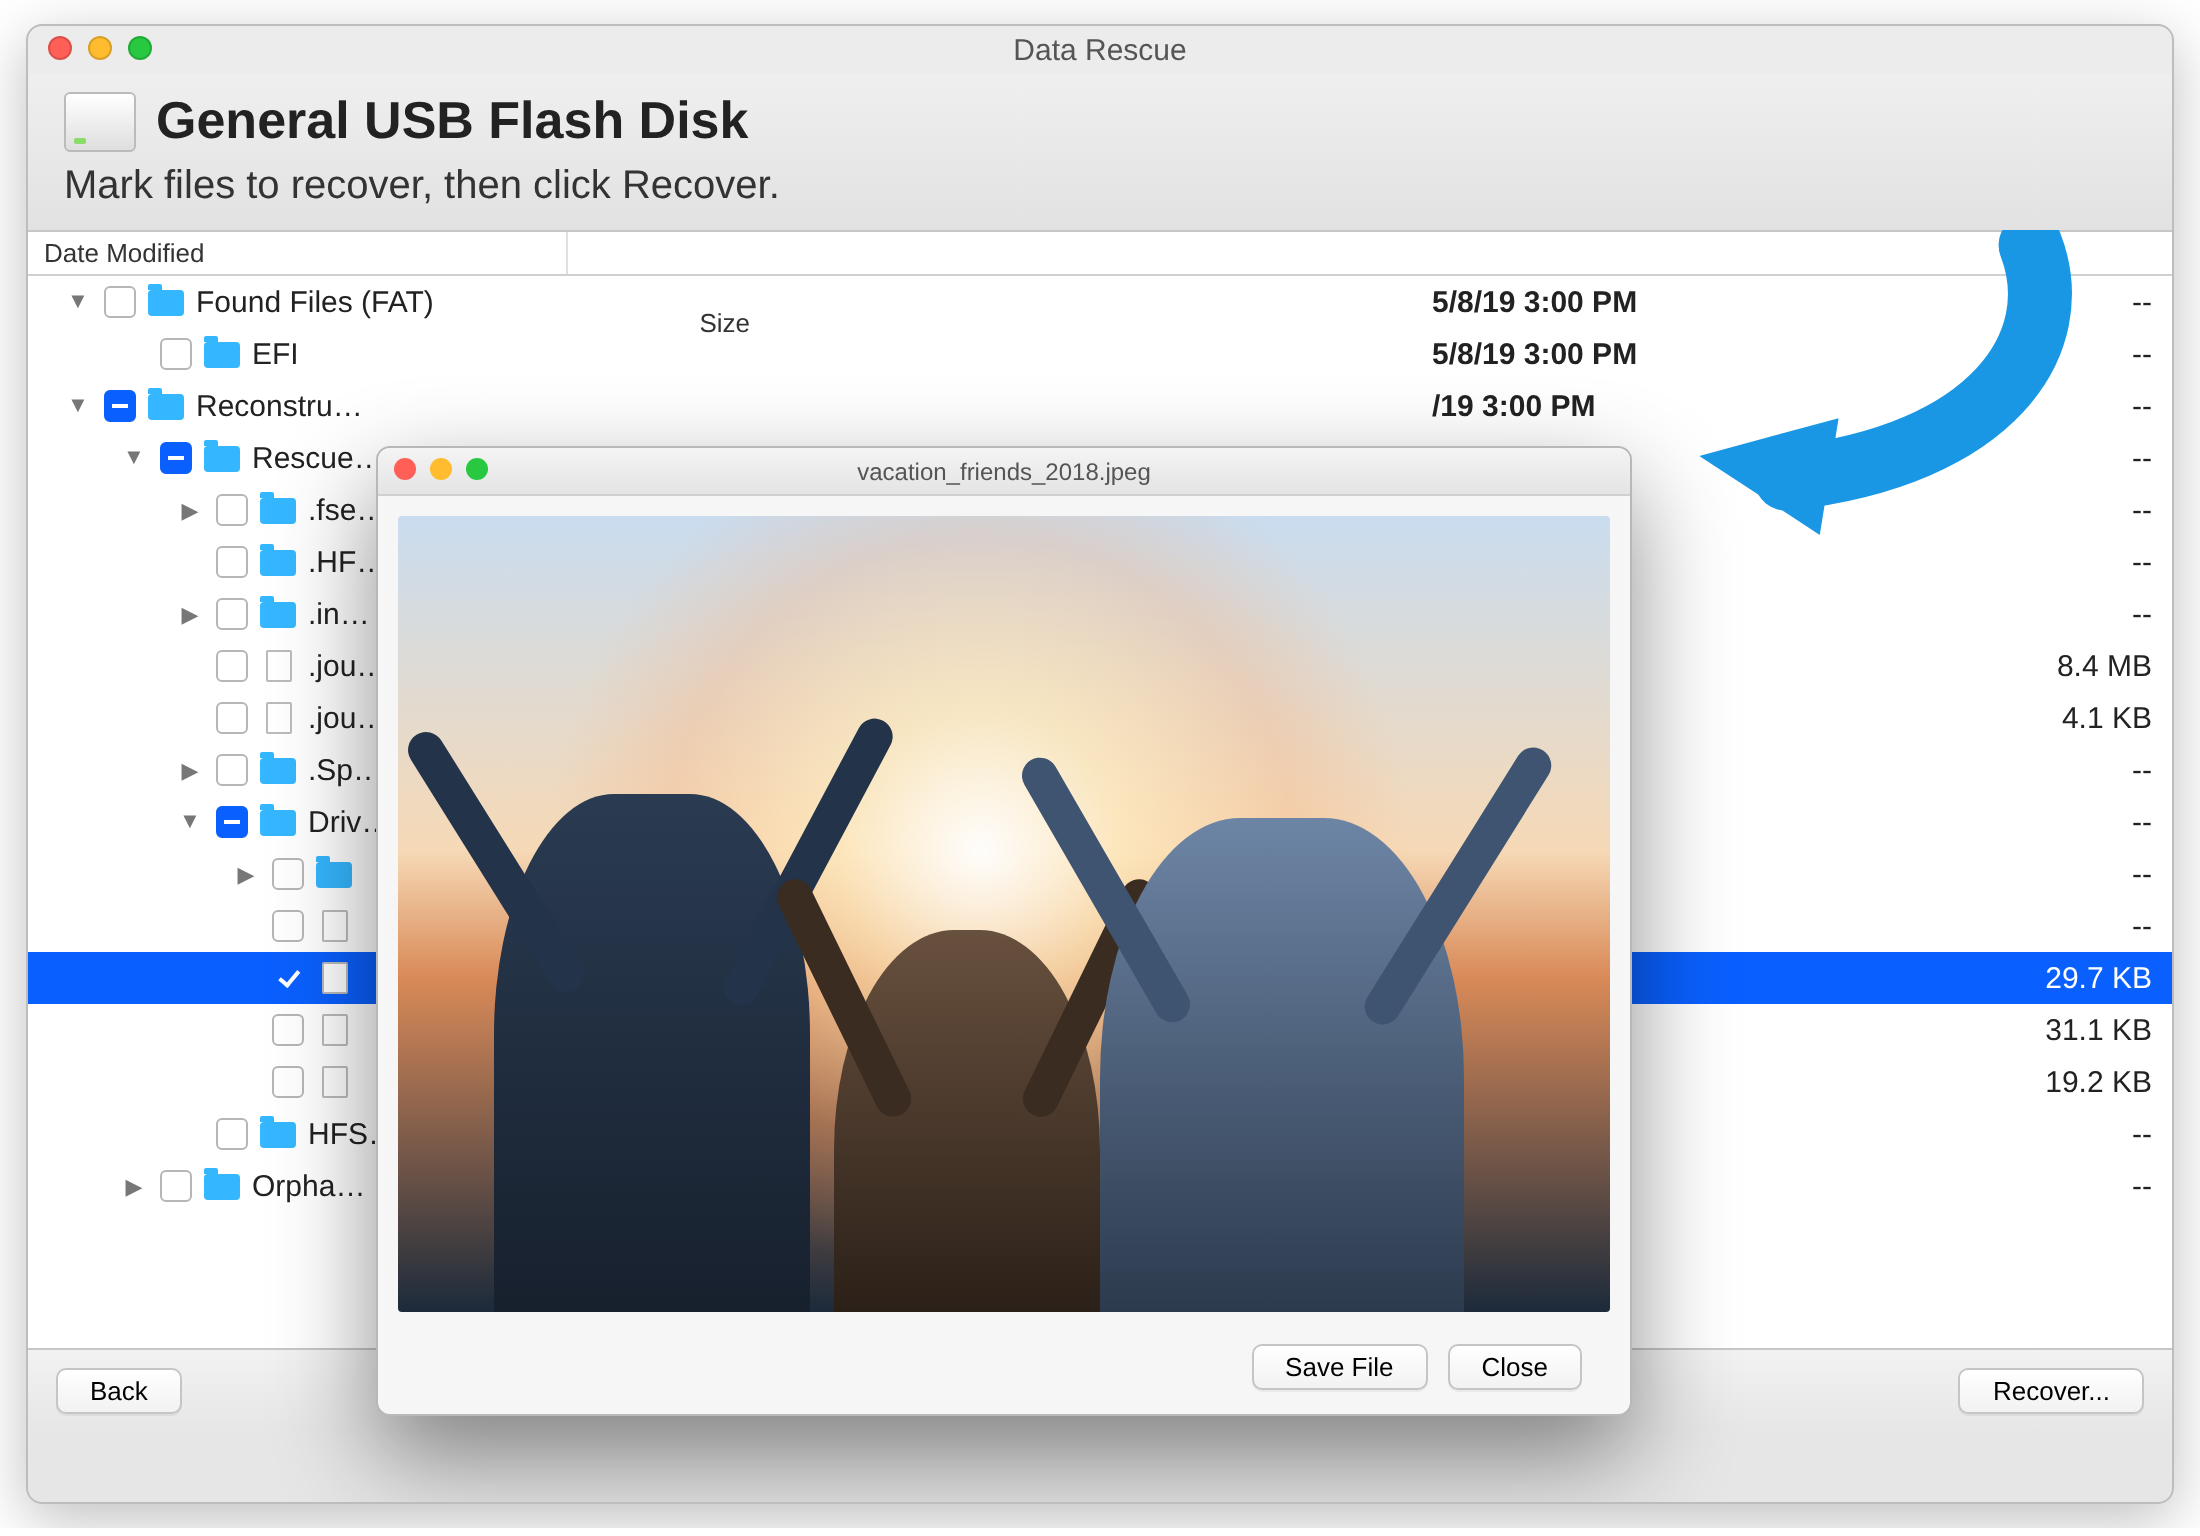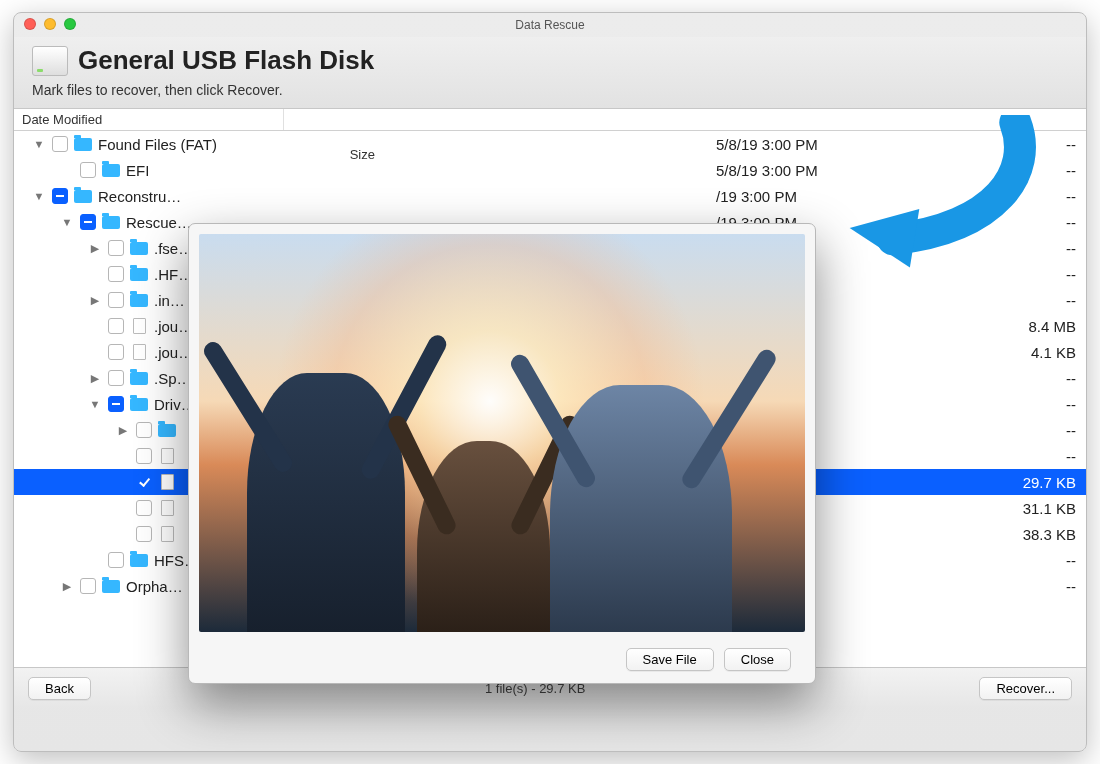--- a/index.html
+++ b/index.html
@@ -9,38 +9,37 @@
     width:1074px; height:740px;
     margin:12px auto;
     background:linear-gradient(#ececec,#e6e6e6);
     border:1px solid #bdbdbd;
     border-radius:8px;
     box-shadow:0 8px 30px rgba(0,0,0,0.25);
     overflow:hidden;
   }
   .titlebar {
     height:24px; display:flex; align-items:center; justify-content:center;
-    position:relative; font-size:12px; color:#555;
+    position:relative; font-size:15px; color:#555;
   }
   .traffic { position:absolute; left:10px; top:5px; display:flex; gap:8px;}
   .dot { width:12px; height:12px; border-radius:50%; border:0.5px solid rgba(0,0,0,0.15);}
   .dot.red{background:#ff5f57;} .dot.yellow{background:#febc2e;} .dot.green{background:#28c840;}
   .header {
     padding:8px 18px 10px 18px;
-    display:flex; align-items:flex-start; justify-content:center;
+    display:flex; align-items:flex-start; justify-content:flex-start;
     border-bottom:1px solid #c7c7c7;
     background:linear-gradient(#efefef,#e2e2e2);
-    flex-direction:column;
   }
   .header-left { display:flex; flex-direction:column; }
   .disk-row { display:flex; align-items:center; gap:10px; }
   .disk-icon { width:36px; height:30px; background:linear-gradient(#fff,#dedede); border:1px solid #bbb; border-radius:3px; position:relative;}
   .disk-icon::after { content:""; position:absolute; bottom:3px; left:4px; width:6px; height:3px; background:#8bdc6b; border-radius:1px;}
   .disk-title { font-size:26px; font-weight:700; }
-  .subtitle { font-size:14px; margin-top:6px; color:#333;}
+  .subtitle { font-size:20px; margin-top:6px; color:#333;}
   .toolbar { display:flex; gap:22px; padding-top:4px;}
   .tool { display:flex; flex-direction:column; align-items:center; font-size:12px; color:#333; cursor:pointer;}
   .tool svg { width:30px; height:22px; }
   .columns {
     display:flex; height:22px; background:#fff; border-bottom:1px solid #d0d0d0;
     font-size:13px; color:#333;
   }
   .columns div { display:flex; align-items:center; padding:0 8px; border-right:1px solid #e0e0e0;}
   .col-name { flex:1 1 auto; }
   .col-date { width:270px; }
@@ -56,21 +55,21 @@
   .row .chk { width:16px; height:16px; border:1px solid #b6b6b6; border-radius:3px; margin:0 6px; background:#fff; cursor:pointer; display:flex;align-items:center;justify-content:center;}
   .row .chk.checked { background:#0a60ff; border-color:#0a60ff;}
   .row .chk.dash { background:#0a60ff; border-color:#0a60ff;}
   .row .chk.dash::after{content:"";width:8px;height:2px;background:#fff;}
   .row .chk.checked::after{content:"";width:4px;height:8px;border:solid #fff;border-width:0 2px 2px 0;transform:rotate(40deg) translateY(-1px);}
   .row .ficon { width:18px; height:16px; margin-right:6px; display:flex;align-items:center;justify-content:center;}
   .folder { width:18px; height:13px; background:#35b7ff; border-radius:2px; position:relative;}
   .folder::before{content:"";position:absolute;top:-3px;left:0;width:7px;height:3px;background:#35b7ff;border-radius:1px 1px 0 0;}
   .file { width:13px; height:16px; background:#fff; border:1px solid #bbb; border-radius:1px;}
   .row .label { flex:1 1 auto; white-space:nowrap; overflow:hidden; text-overflow:ellipsis;}
-  .row .date { width:270px; }
+  .row .date { width:270px;font-weight:bold; }
   .row .size { width:90px; text-align:right;}
   .footer {
     height:42px; border-top:1px solid #c7c7c7; background:linear-gradient(#f2f2f2,#e6e6e6);
     display:flex; align-items:center; justify-content:space-between; padding:0 14px;
     font-size:13px; color:#444;
   }
   .btn {
     background:linear-gradient(#ffffff,#f2f2f2); border:1px solid #c5c5c5; border-radius:5px;
     padding:3px 16px; font-size:13px; cursor:pointer; box-shadow:0 1px 0 rgba(0,0,0,0.05);
   }
@@ -303,21 +302,21 @@
       </div>
       <div class="row">
         <span class="indent" style="width:102px"></span>
         <span class="disclose"></span>
         <span class="chk "></span>
         <span class="ficon">
           <span class="file"></span>
         </span>
         <span class="label"></span>
         <span class="date">/18 11:20 AM</span>
-        <span class="size">38.3 KB</span>
+        <span class="size">19.2 KB</span>
       </div>
       <div class="row">
         <span class="indent" style="width:74px"></span>
         <span class="disclose"></span>
         <span class="chk "></span>
         <span class="ficon">
           <span class="folder"></span>
         </span>
         <span class="label">HFS…</span>
         <span class="date">/40 10:28 PM</span>
@@ -336,20 +335,28 @@
       </div>
     </div>
 
   <div class="footer">
     <button class="btn">Back</button>
     <span>1 file(s) - 29.7 KB</span>
     <button class="btn">Recover...</button>
   </div>
 
   <div class="preview">
+    <div class="ptitle">
+      <div class="ptraffic">
+        <div class="pdot" style="background:#ff5f57"></div>
+        <div class="pdot" style="background:#febc2e"></div>
+        <div class="pdot" style="background:#28c840"></div>
+      </div>
+      <span>vacation_friends_2018.jpeg</span>
+    </div>
     <div class="img">
       <div class="sil a">
           <div class="arm l"></div>
           <div class="arm r"></div>
         </div>
       <div class="sil b">
           <div class="arm l"></div>
           <div class="arm r"></div>
         </div>
       <div class="sil c">

